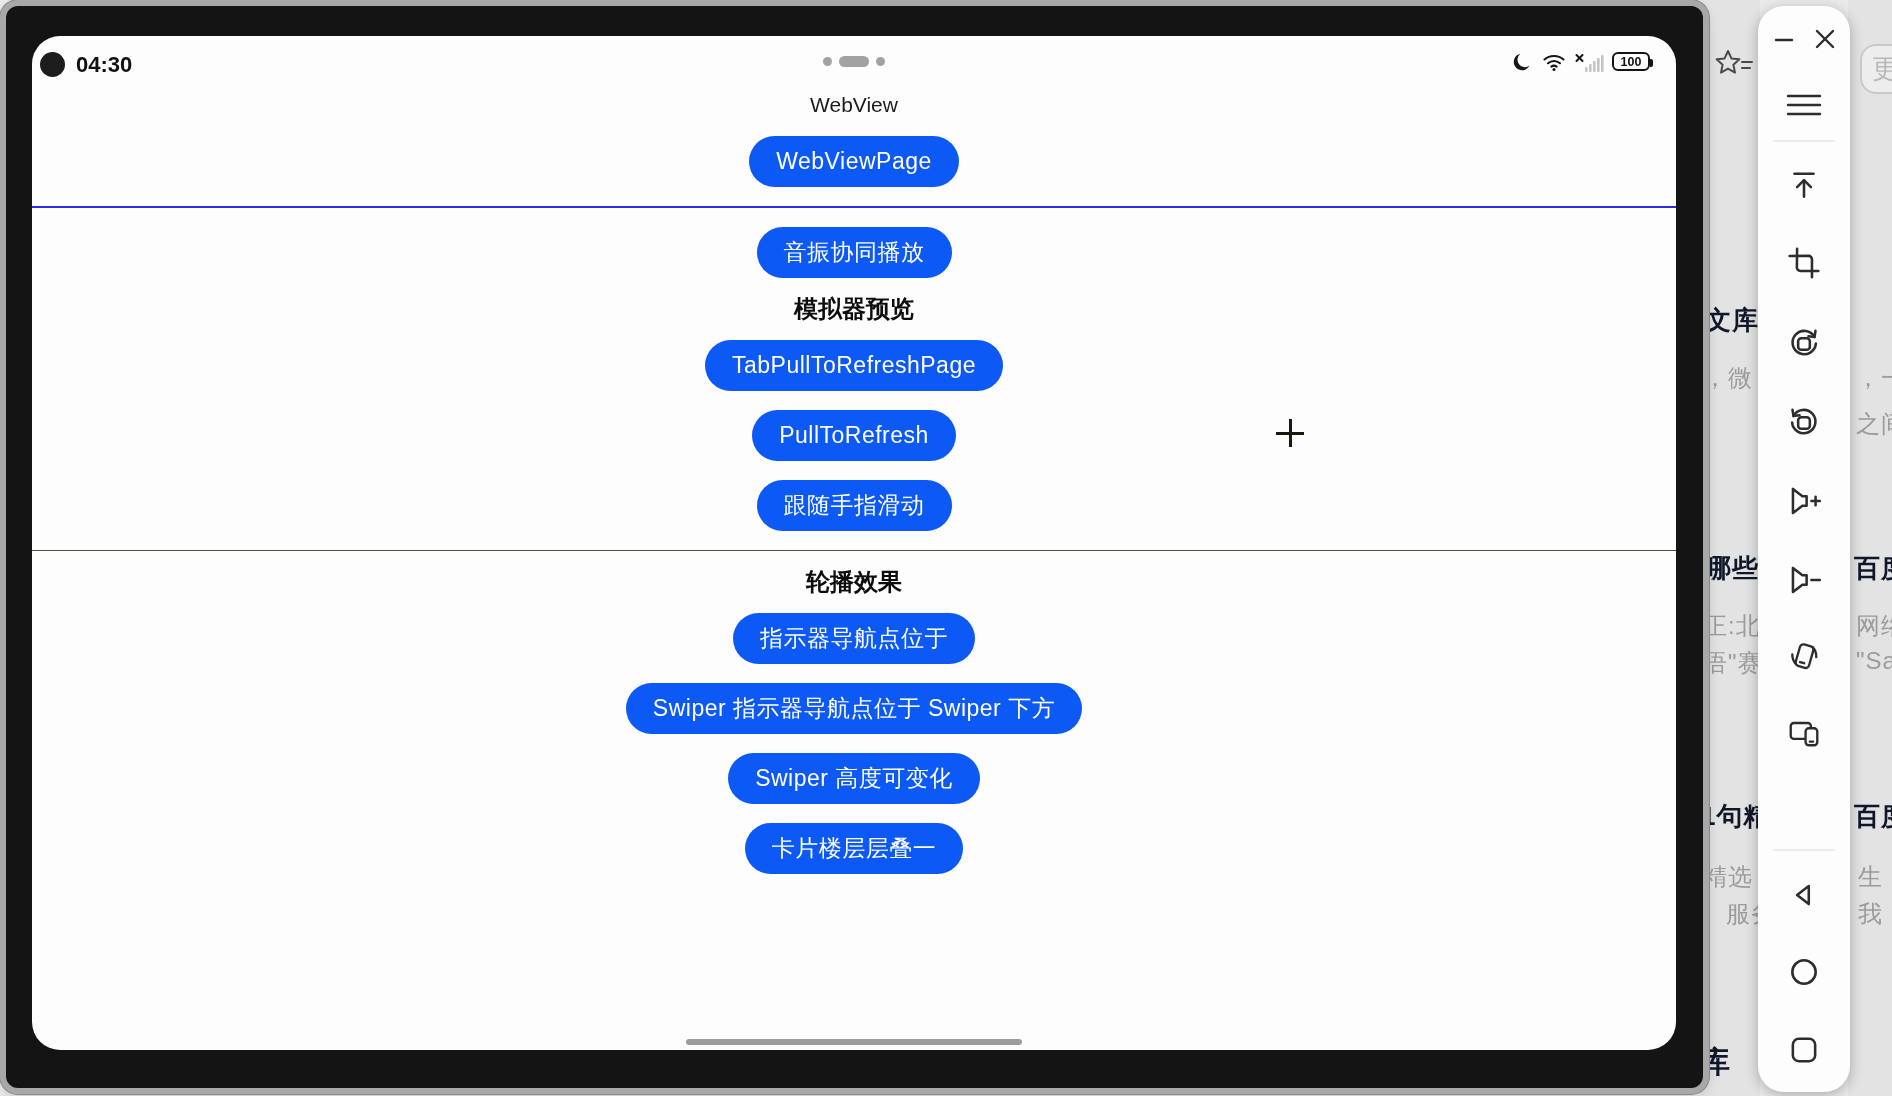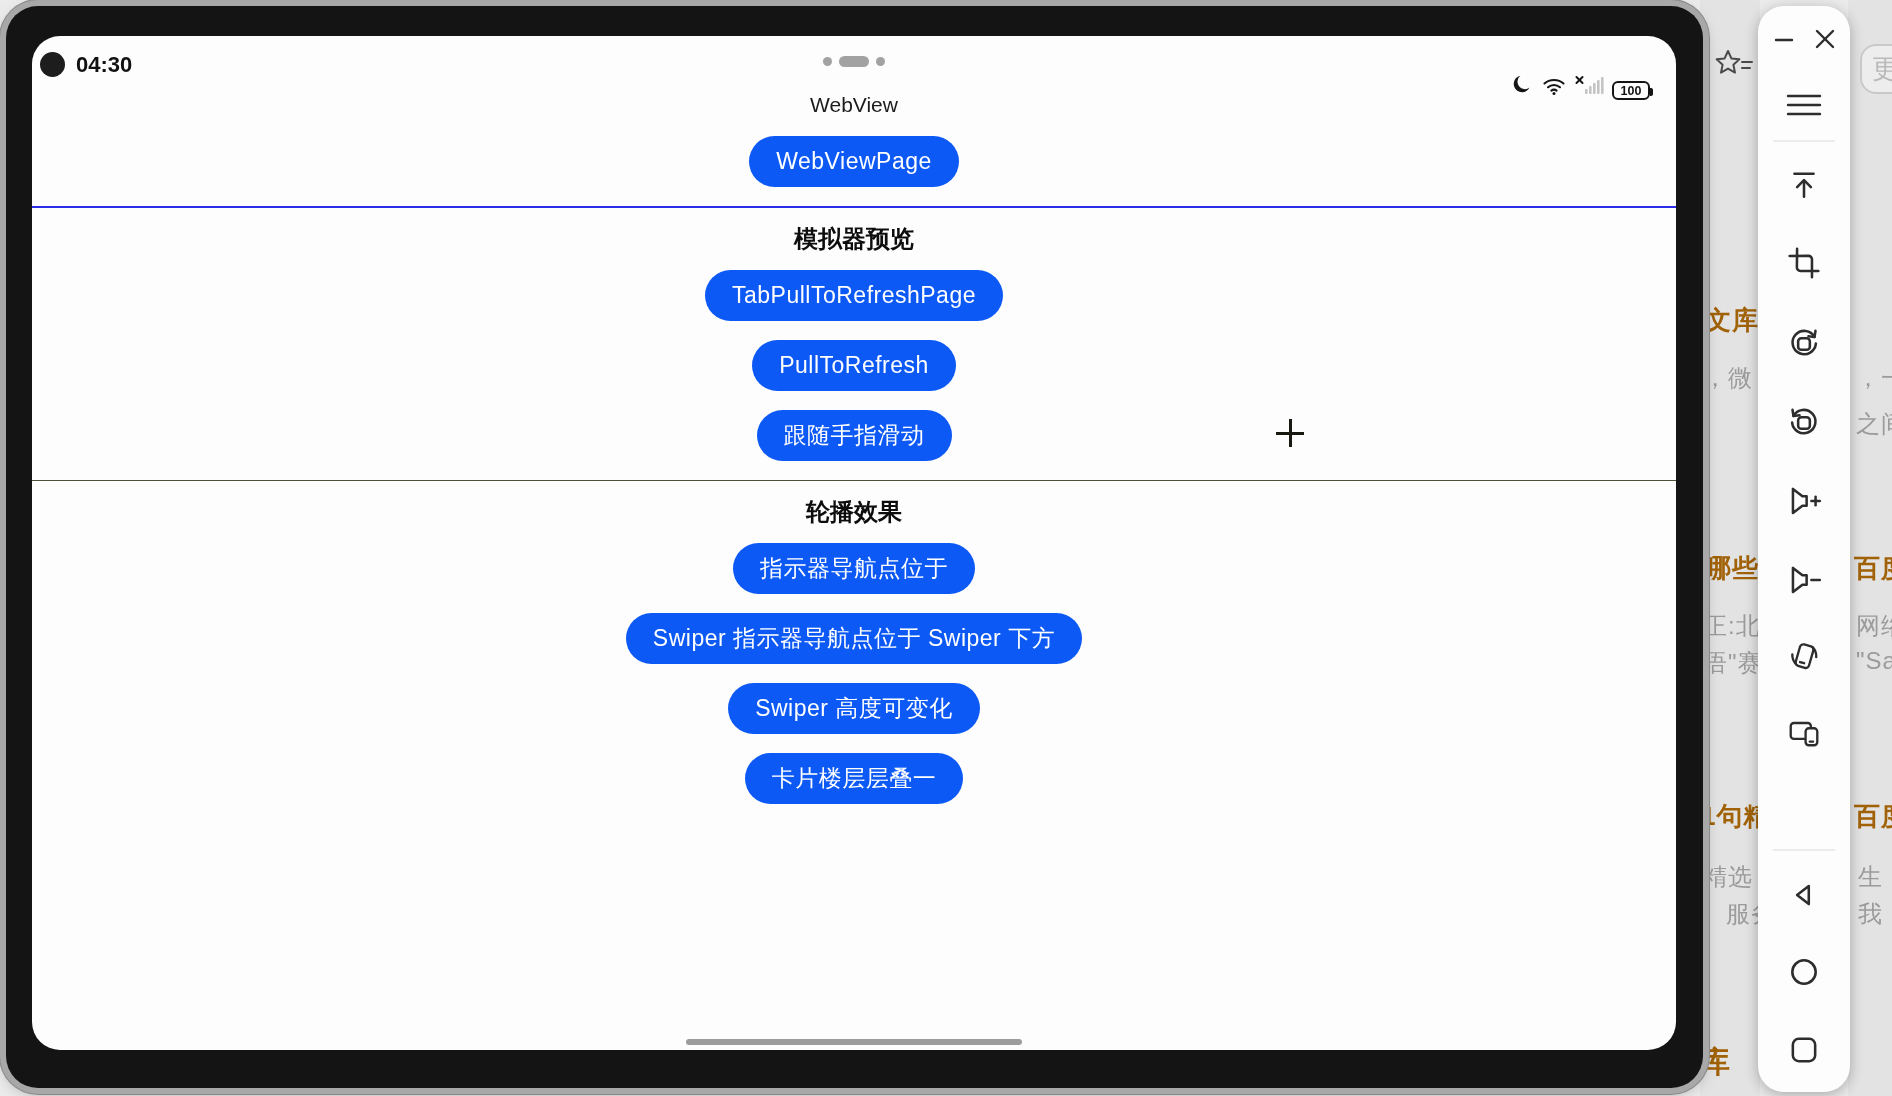--- a/index.html
+++ b/index.html
@@ -4,46 +4,46 @@
 <style>
   * { margin:0; padding:0; box-sizing:border-box; }
   html,body { width:1892px; height:1096px; overflow:hidden; }
   body { background:#ebebeb; font-family:"Liberation Sans","DejaVu Sans",sans-serif; position:relative; }
 
   
   .bg-strip { position:absolute; top:0; bottom:0; background:#e3e3e3; z-index:0; }
   .bg-strip.left { left:1700px; width:60px; }
   .bg-strip.right { left:1848px; width:44px; }
   .bgfrag { position:absolute; z-index:1; font-size:24px; color:#9b9b9b; white-space:nowrap; letter-spacing:1px; }
-  .bgfrag.bold { color:#a16207; font-weight:bold; font-size:26px; }
+  .bgfrag.bold { color:#0f172a; font-weight:bold; font-size:26px; }
   .bgfrag.big { font-size:30px; }
   .corner-mark { position:absolute; left:0px; top:1048px; width:16px; height:30px; z-index:1; }
   .corner-mark::before, .corner-mark::after { content:""; position:absolute; width:3px; height:14px; background:#3a3a3a; transform:rotate(38deg); }
   .corner-mark::before { left:2px; top:2px; }
   .corner-mark::after { left:8px; top:12px; }
 
   
   .more-pill { position:absolute; left:1860px; top:44px; width:60px; height:50px; z-index:5;
     border:2px solid #c9c9c9; border-radius:16px; background:#ededed; color:#b9b9b9;
     font-size:27px; display:flex; align-items:center; justify-content:flex-start; padding-left:10px; }
 
   
   .fav-star { position:absolute; left:1714px; top:48px; z-index:5; }
 
   
   .tablet { position:absolute; left:6px; top:6px; width:1697px; height:1082px; z-index:2;
-    background:#141414; border-radius:32px;
+    background:#141414; border-radius:12px;
     box-shadow:0 0 0 6px #a8a8a8, 0 0 0 7px #8a8a8a, 0 4px 16px rgba(0,0,0,.35); }
   .screen { position:absolute; left:26px; top:30px; right:27px; bottom:38px;
     background:#fdfdfd; border-radius:28px; overflow:hidden; }
 
   
   .camera-dot { position:absolute; left:8px; top:16px; width:25px; height:25px; border-radius:50%; background:#1d1d1d; }
   .status-time { position:absolute; left:44px; top:16px; font-size:22px; font-weight:700; color:#111; }
-  .status-right { position:absolute; right:26px; top:16px; display:flex; align-items:flex-end; gap:8px; height:24px;margin-top:24px; }
+  .status-right { position:absolute; right:26px; top:16px; display:flex; align-items:flex-start; gap:8px; height:24px; }
   .battery { width:38px; height:19px; border:2px solid #141414; border-radius:6px; position:relative;
     display:flex; align-items:center; justify-content:center; font-size:12.5px; font-weight:700; color:#111; }
   .battery::after { content:""; position:absolute; right:-5px; top:4.5px; width:3px; height:8px; background:#141414; border-radius:0 2px 2px 0; }
 
   
   .page-indicator { position:absolute; left:50%; top:20px; transform:translateX(-50%);
     display:flex; align-items:center; gap:7px; }
   .pi-dot { width:9px; height:9px; border-radius:50%; background:#a2a2a2; }
   .pi-bar { width:30px; height:11px; border-radius:6px; background:#a2a2a2; }
 
@@ -155,20 +155,21 @@
     <div class="page-indicator">
       <span class="pi-dot"></span>
       <span class="pi-bar"></span>
       <span class="pi-dot"></span>
     </div>
 
     <div class="content">
       <div class="page-title">WebView</div>
       <button class="btn">WebViewPage</button>
       <div class="div-blue"></div>
+      <button class="btn">音振协同播放</button>
       <div class="sec-header">模拟器预览</div>
       <button class="btn">TabPullToRefreshPage</button>
       <button class="btn">PullToRefresh</button>
       <button class="btn">跟随手指滑动</button>
       <div class="div-dark"></div>
       <div class="sec-header">轮播效果</div>
       <button class="btn">指示器导航点位于</button>
       <button class="btn">Swiper 指示器导航点位于 Swiper 下方</button>
       <button class="btn">Swiper 高度可变化</button>
       <button class="btn">卡片楼层层叠一</button>

